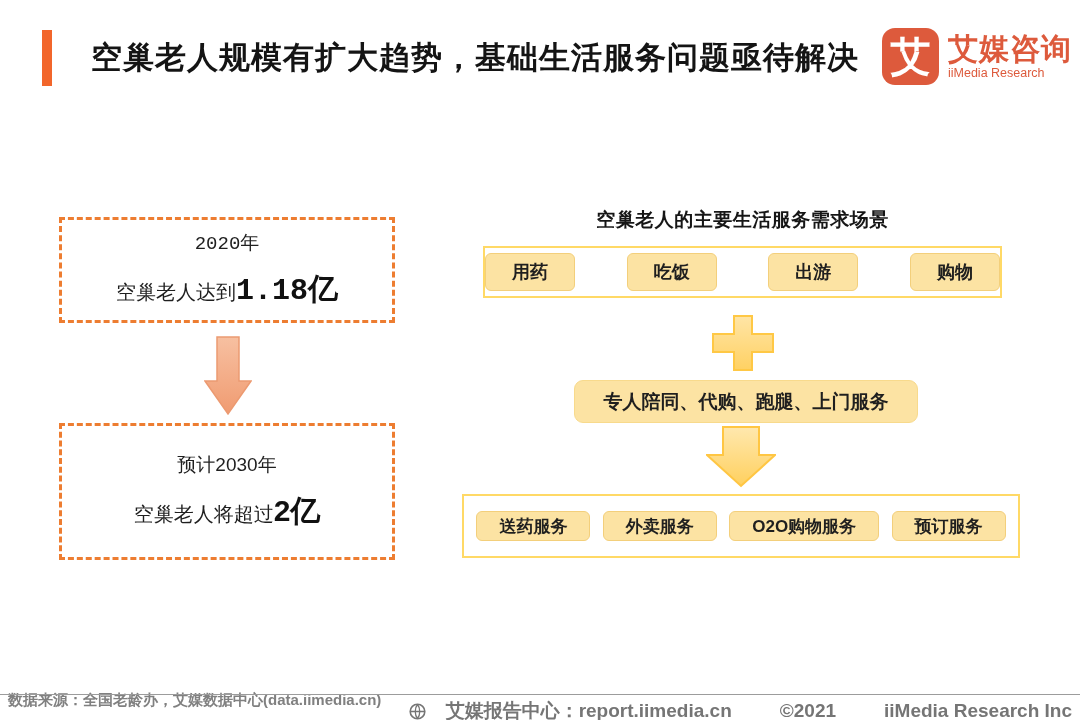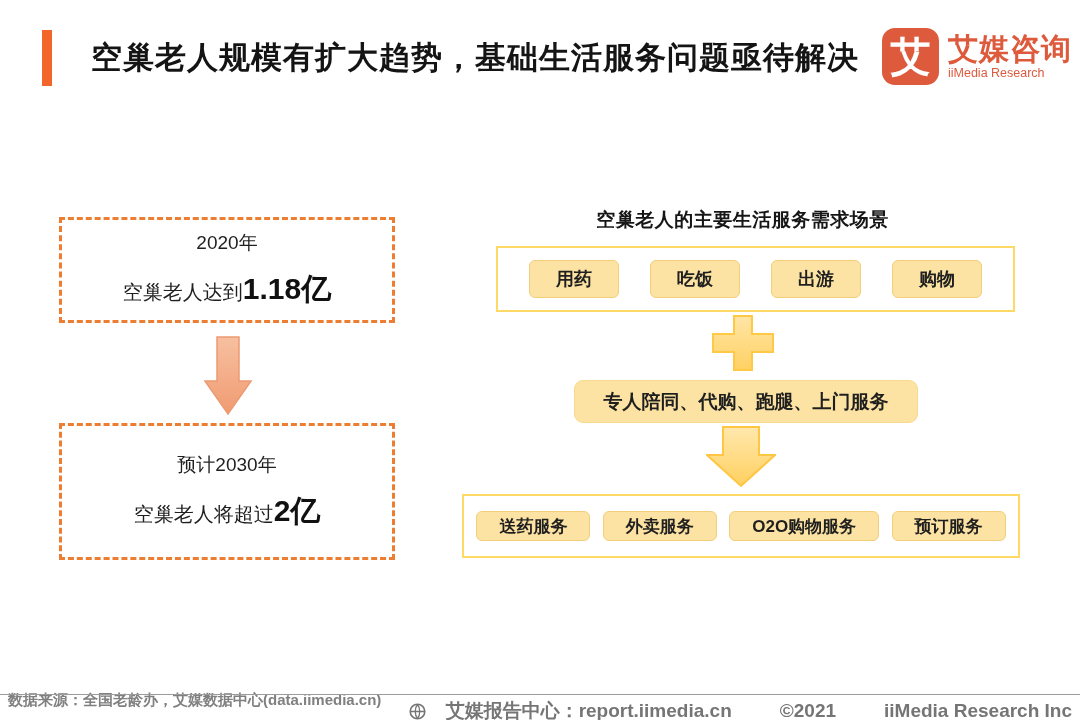--- a/index.html
+++ b/index.html
@@ -23,36 +23,36 @@
     color:#ffffff; font-size:40px; font-weight:bold;
   }
   .logo-text { display:flex; flex-direction:column; justify-content:center; }
   .logo-cn { font-size:30px; font-weight:bold; color:#DD5A3C; line-height:1.08; letter-spacing:1px; }
   .logo-en { font-size:12.5px; color:#DD5A3C; }
   
   .dash-box {
     position:absolute; border:3px dashed #ED7D31; background:#ffffff;
     display:flex; flex-direction:column; align-items:center; justify-content:center; gap:13px;
   }
-  #box-2020 { left:59px; top:217px; width:336px; height:106px; }
+  #box-2020 { left:59px; top:217px; width:336px; height:106px;font-family:Liberation Mono, monospace; }
   #box-2030 { left:59px; top:423px; width:336px; height:137px; }
   .box-line1 { font-size:19px; color:#1f1f1f; }
   .box-line2 { font-size:20px; color:#1f1f1f; display:flex; align-items:baseline; }
   .box-value { font-size:30px; font-weight:bold; color:#111; }
   .svg-abs { position:absolute; }
   
   .flow-title {
     position:absolute; left:483px; top:207px; width:519px; text-align:center;
     font-size:19px; font-weight:bold; color:#161616; letter-spacing:0.5px;
   }
   .gold-container {
     position:absolute; border:2px solid #FFD966; background:#ffffff;
     display:flex; align-items:center; justify-content:space-evenly;
   }
-  #scenario-row { left:496px; top:246px; width:519px; height:66px; }
+  #scenario-row { left:483px; top:246px; width:519px; height:52px;justify-content:space-between; }
   #service-row  { left:462px; top:494px; width:558px; height:64px; }
   .pill {
     background:#FCE3A3; border:1px solid #F3CF7B; border-radius:6px;
     display:flex; align-items:center; justify-content:center;
     font-weight:bold; color:#1f1f1f;
   }
   .pill.scenario { width:90px; height:38px; font-size:18px; }
   .pill.service  { height:30px; padding:0 22px; font-size:17px; white-space:nowrap; }
   #middle-box {
     position:absolute; left:574px; top:380px; width:344px; height:43px;

